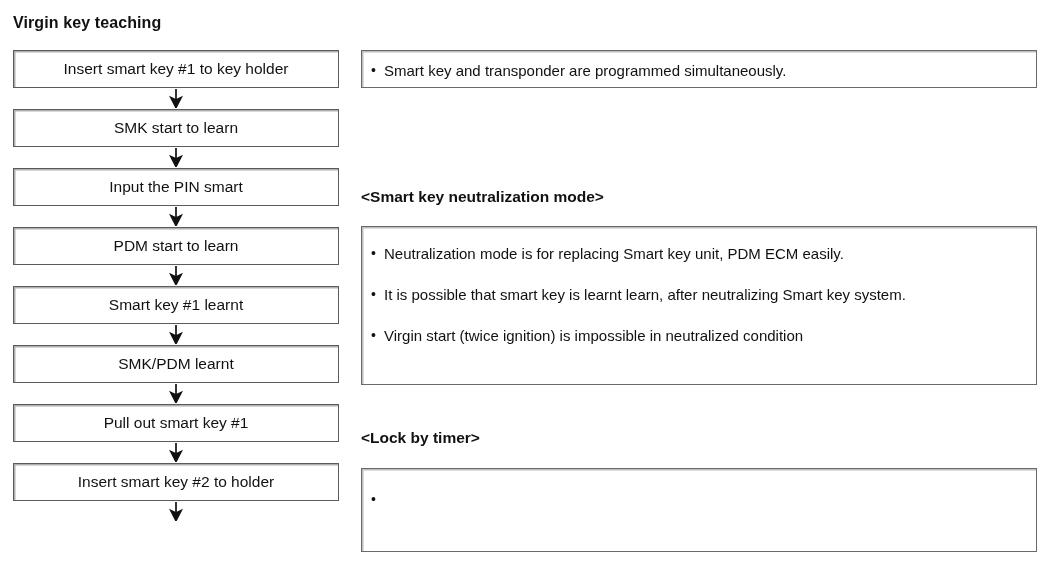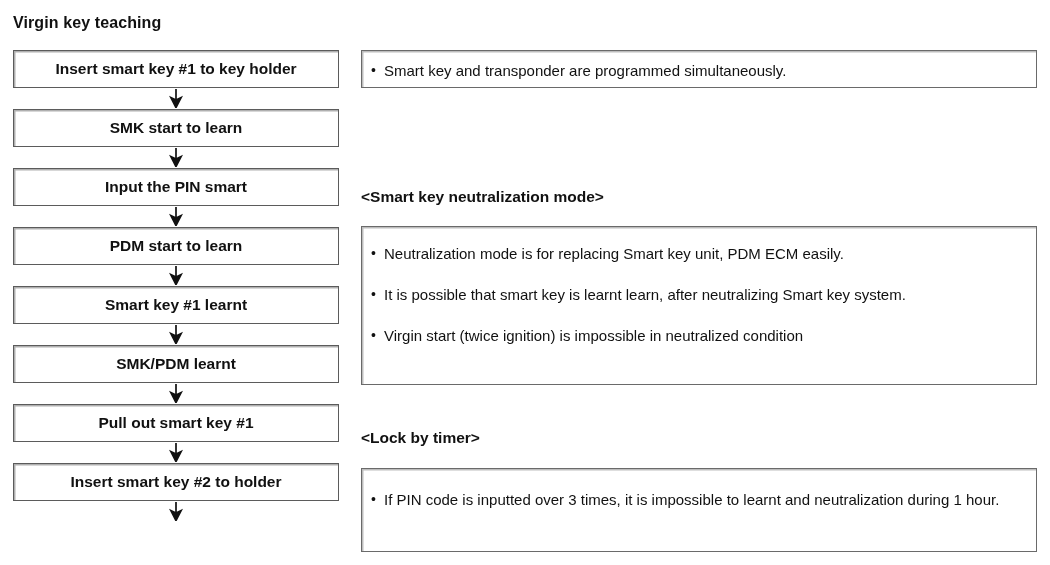--- a/index.html
+++ b/index.html
@@ -46,21 +46,20 @@
     display: flex;
     align-items: center;
     justify-content: center;
     font-size: 15.5px;
     line-height: 1;
     color: #111;
   }
   .flow-box .flow-label {
     display: block;
     transform: translateY(-0.5px);
-    font-weight: bold;
   }
   .flow-arrow {
     width: 326px;
     height: 21px;
     display: flex;
     align-items: center;
     justify-content: center;
   }
   .flow-arrow svg { display: block; }
 
@@ -236,18 +235,17 @@
       </li>
     </ul>
   </div>
 
   <div class="section-heading" id="heading-lock">&lt;Lock by timer&gt;</div>
 
   <div class="note-panel" id="panel-lock">
     <ul class="note-list">
       <li class="note-item">
         <span class="bullet">•</span>
-        <span>If PIN code is inputted over 3 times, it is impossible to learnt and neutralization during 1 hour.</span>
       </li>
     </ul>
   </div>
 
 </div>
 
 </body></html>

